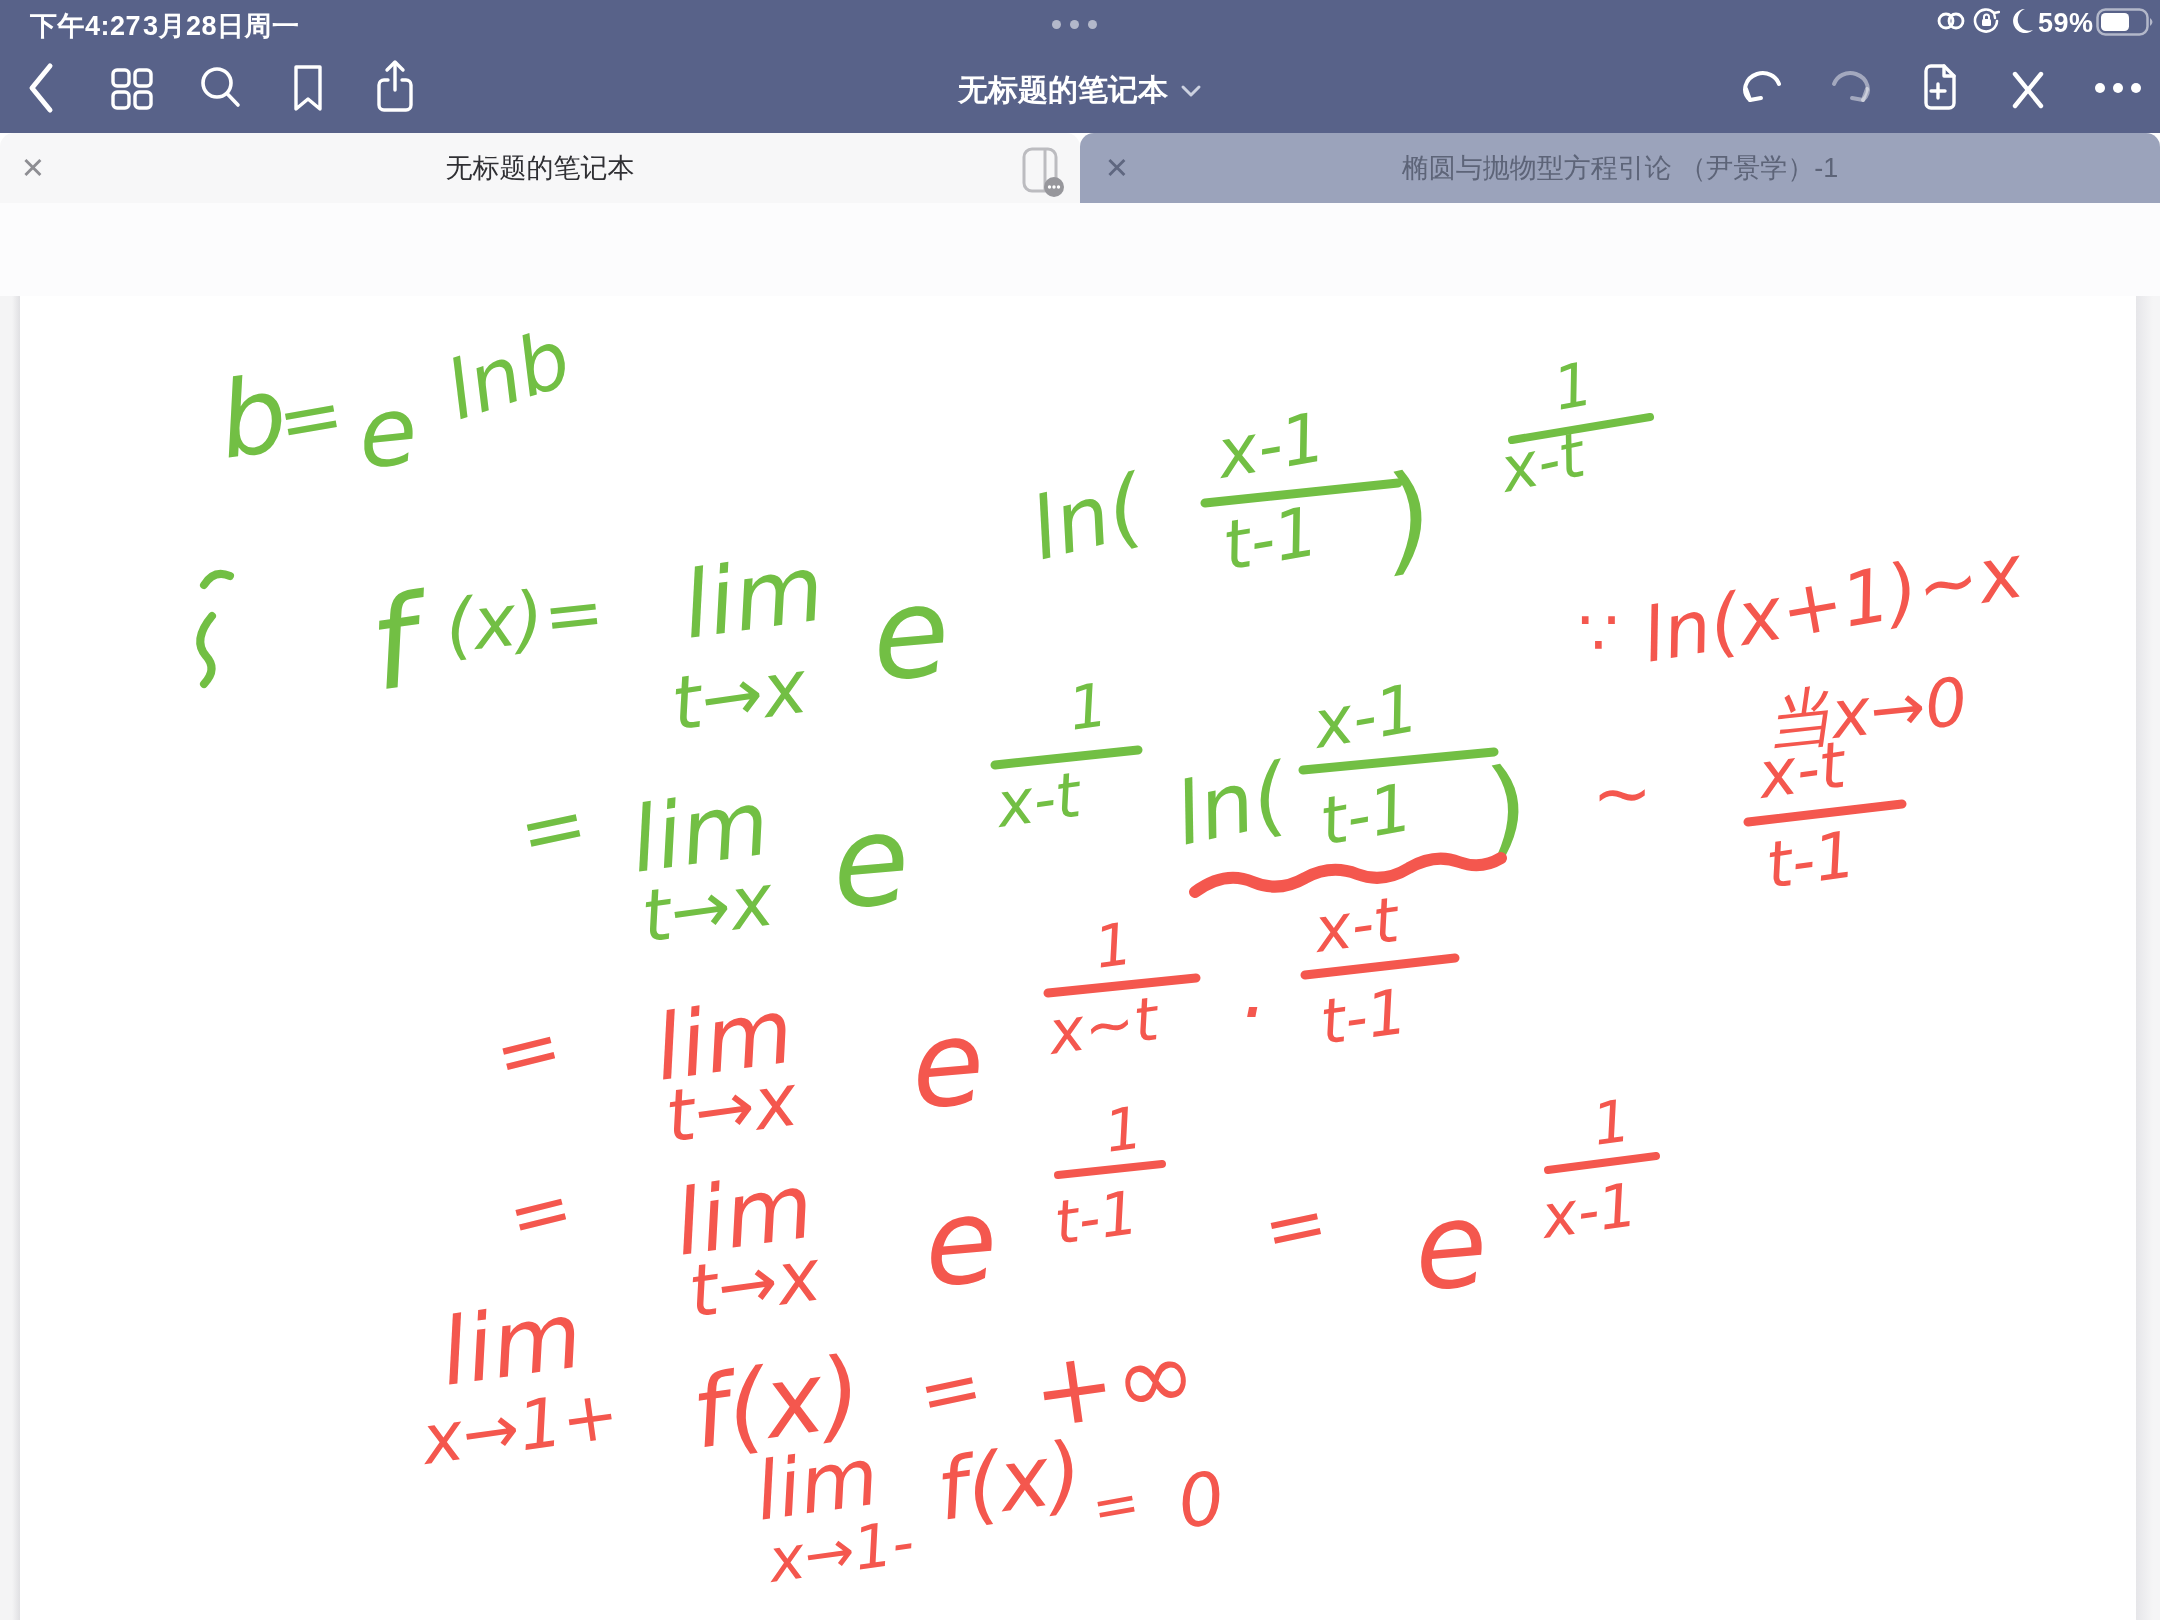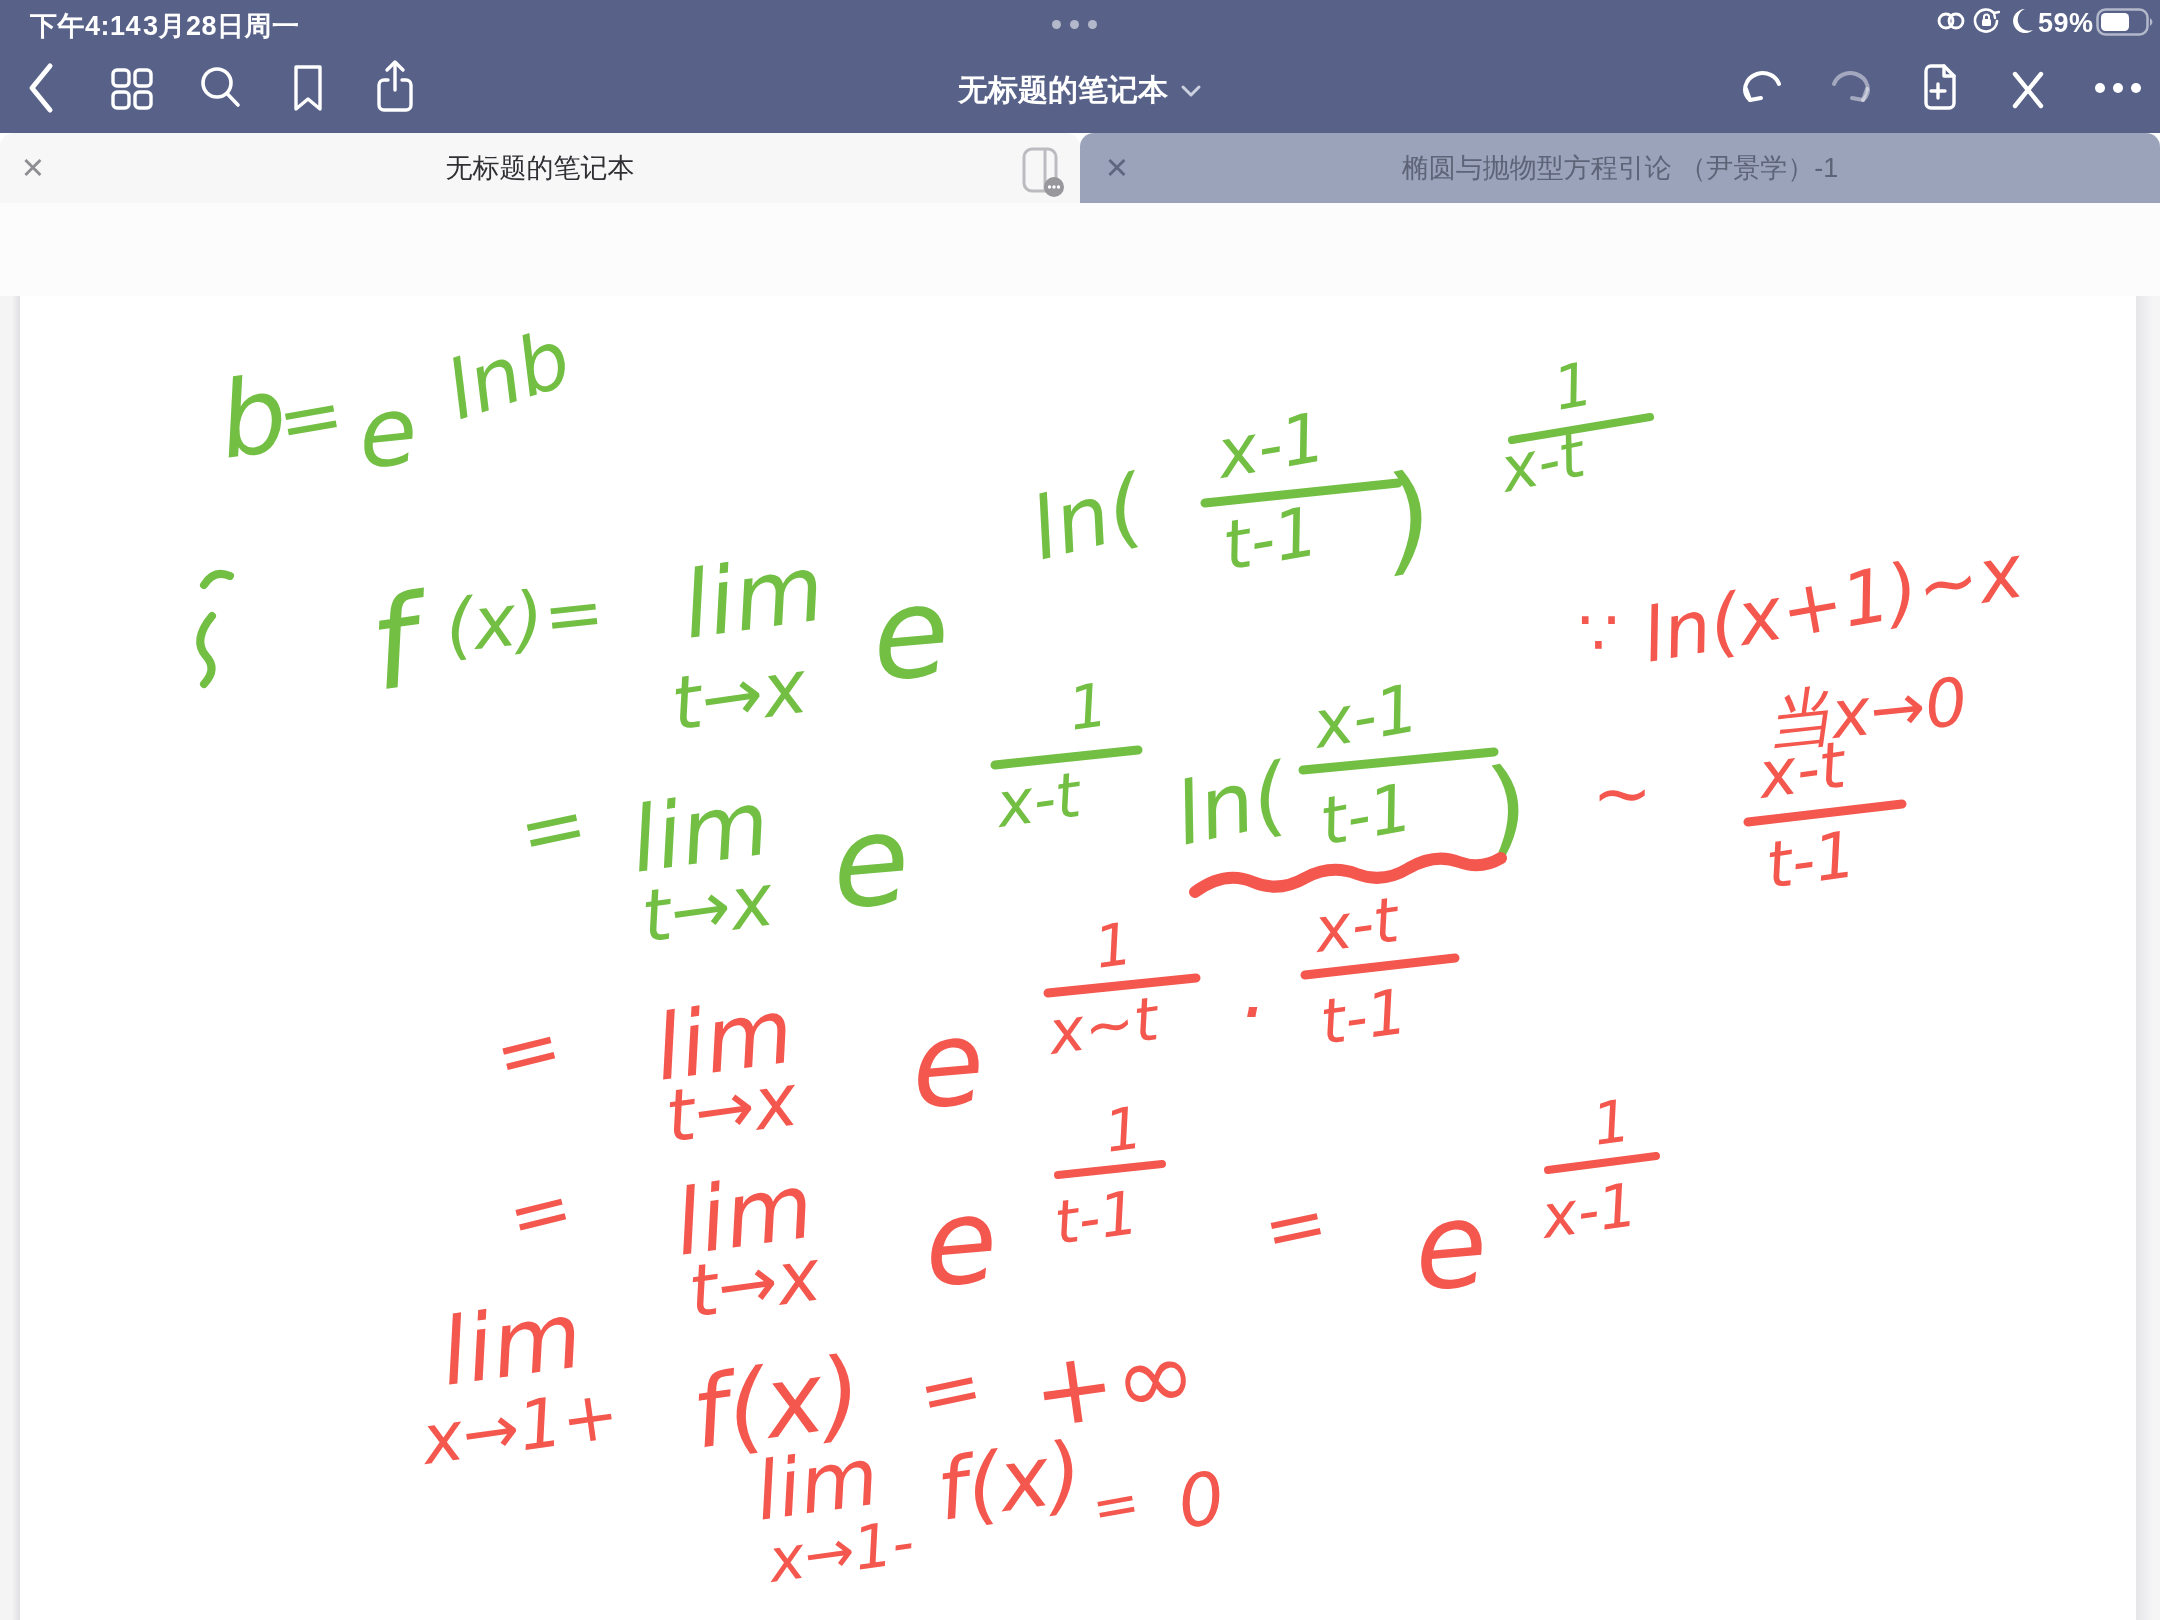--- a/index.html
+++ b/index.html
@@ -36,21 +36,21 @@
   .g{fill:#72bf44;}
   .r{fill:#f4574e;}
 </style>
 </head>
 <body>
 
 <div class="screen">
 
   <div class="chrome">
 
-    <span class="abs stext" style="left:30px;top:8px;">下午4:14</span>
+    <span class="abs stext" style="left:30px;top:8px;">下午4:27</span>
     <span class="abs stext" style="left:143px;top:8px;">3月28日周一</span>
     <span class="abs" style="left:1052px;top:20px;display:flex;gap:9px;">
       <i style="width:9px;height:9px;border-radius:50%;background:rgba(255,255,255,.55);"></i>
       <i style="width:9px;height:9px;border-radius:50%;background:rgba(255,255,255,.55);"></i>
       <i style="width:9px;height:9px;border-radius:50%;background:rgba(255,255,255,.55);"></i>
     </span>
     <span class="abs" style="left:1934px;top:8px;color:#fff;">
       <svg width="34" height="26" viewBox="0 0 34 26" fill="none" stroke="#fff" stroke-width="2.8">
         <circle cx="12" cy="13" r="7"></circle>
           <circle cx="22" cy="13" r="7"></circle>

